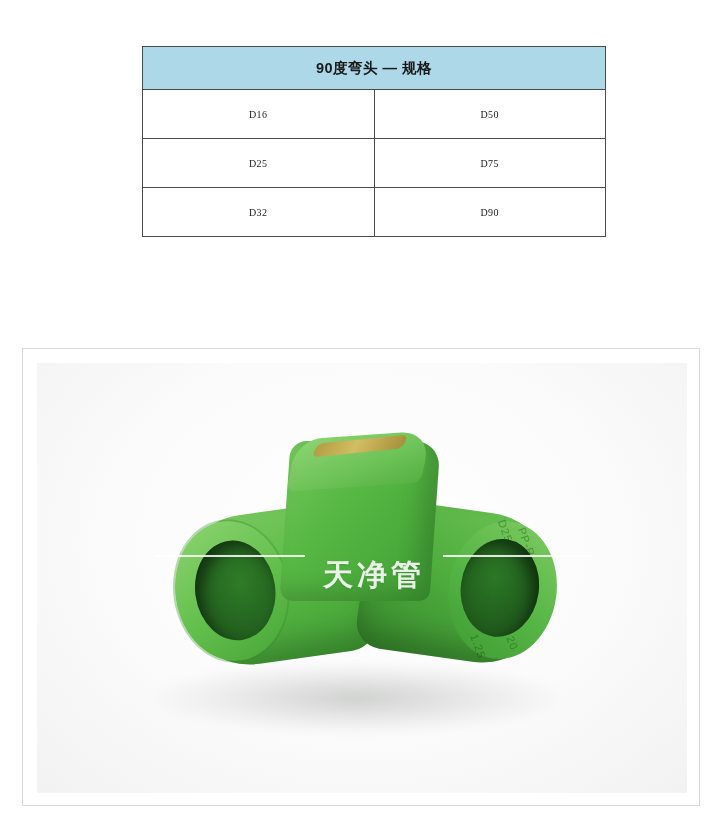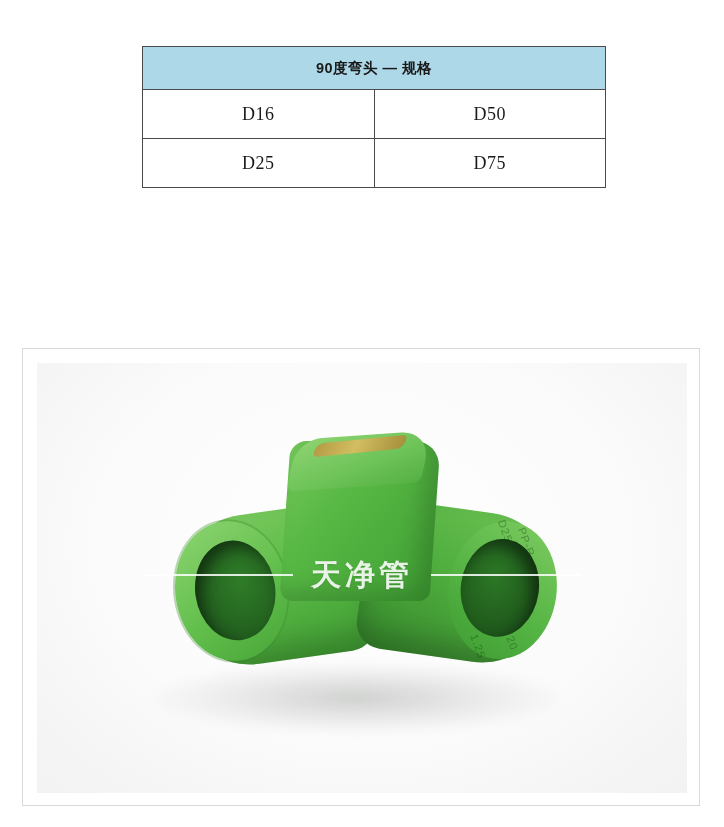--- a/index.html
+++ b/index.html
@@ -36,21 +36,21 @@
   }
   table.spec th {
     background: #add8e8;
     font-size: 14.5px;
     font-weight: bold;
     height: 40px;
     letter-spacing: 0.5px;
   }
   table.spec td {
     height: 46px;
-    font-size: 18px;
+    font-size: 10px;
     font-family: "Liberation Serif", serif;
     letter-spacing: 0.5px;
   }
 
   
   .photo-frame {
     position: absolute;
     left: 22px;
     top: 348px;
     width: 678px;
@@ -198,26 +198,25 @@
     letter-spacing: 1px;
   }
   .mark.m1 { right: 18px; top: 18px; transform: rotate(62deg); }
   .mark.m2 { right: 44px; top: 10px; transform: rotate(62deg); }
   .mark.m3 { right: 26px; bottom: 18px; transform: rotate(62deg); }
   .mark.m4 { right: 54px; bottom: 10px; transform: rotate(62deg); }
 
   
   .watermark {
     position: absolute;
-    left: 0;
+    left: 12px;
     top: 192px;
     width: 650px;
     height: 40px;
     display: flex;
-    align-items: center;
     justify-content: center;
     gap: 18px;
     pointer-events: none;
   }
   .watermark .line {
     flex: 0 0 150px;
     height: 2px;
     background: rgba(255,255,255,0.85);
   }
   .watermark .wm-text {
@@ -240,20 +239,24 @@
       </tr>
     </thead>
     <tbody>
       <tr>
         <td>D16</td>
         <td>D50</td>
       </tr>
       <tr>
         <td>D25</td>
         <td>D75</td>
+      </tr>
+      <tr>
+        <td>D32</td>
+        <td>D90</td>
       </tr>
     </tbody>
   </table>
 </div>
 
 <div class="photo-frame">
   <div class="photo-inner">
 
     <div class="floor-shadow"></div>
 

